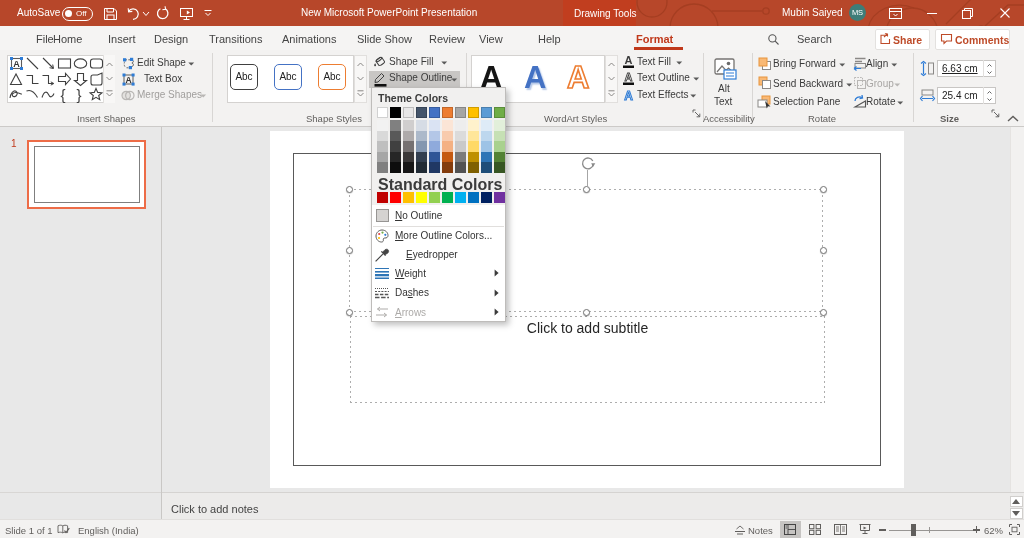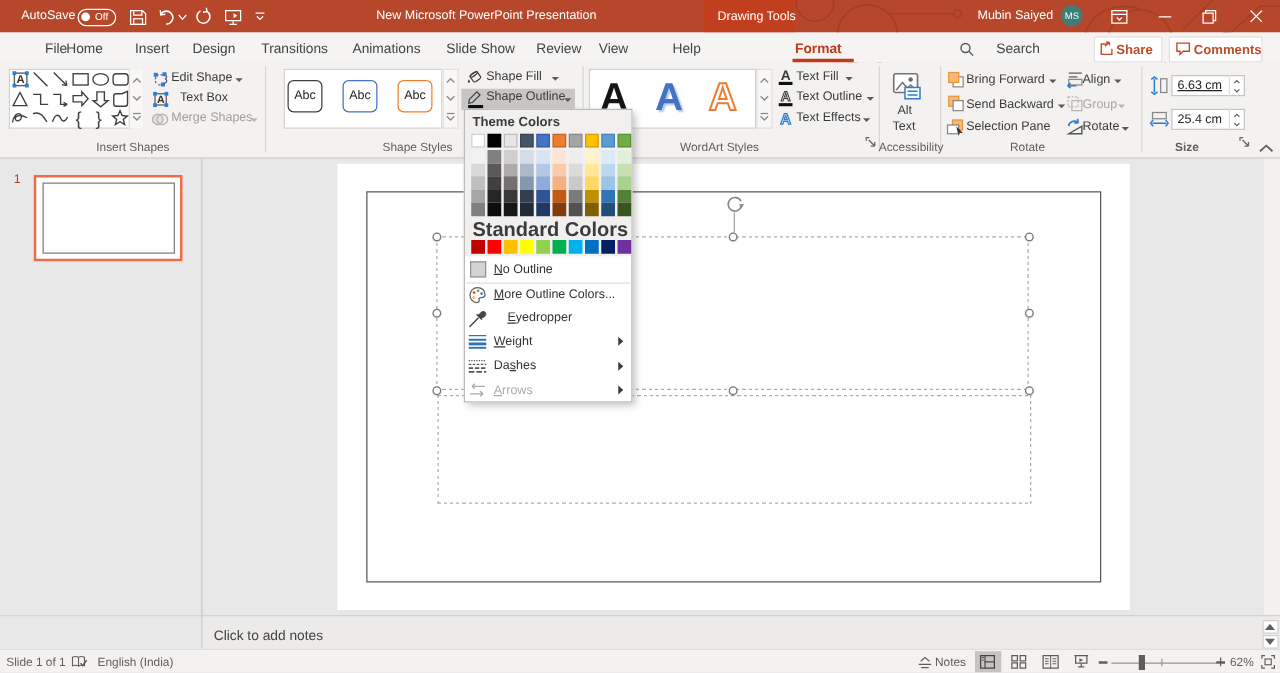--- a/index.html
+++ b/index.html
@@ -402,20 +402,21 @@
   <div class="tx" style="left:11px;top:11px;font-size:10px;color:#C0391B;">1</div>
   <div class="a" style="left:27px;top:13px;width:119px;height:69px;border:2px solid #ED6C47;box-sizing:border-box;background:#fff;"></div>
   <div class="a" style="left:33.5px;top:19px;width:106px;height:57px;border:1px solid #7F7F7F;box-sizing:border-box;background:#fff;"></div>
 
   <div class="a" style="left:269.5px;top:3.5px;width:634px;height:357px;background:#fff;"></div>
   <div class="a" style="left:292.5px;top:25.5px;width:588px;height:313px;border:1px solid #595959;box-sizing:border-box;"></div>
 
   <div class="a dashbox" style="left:349px;top:62px;width:474px;height:123px;"></div>
 
   <div class="a dashbox" style="left:350px;top:189px;width:475px;height:87px;"></div>
+  <div class="tx" style="left:350px;top:192.5px;width:475px;text-align:center;font-size:14px;color:#262626;">Click to add subtitle</div>
 
   <div class="a" style="left:586.5px;top:43px;width:1px;height:16px;background:#A6A6A6;"></div>
   <svg width="17" height="17" style="left:579px;top:27.5px" viewBox="0 0 17 17" fill="none" stroke="#8A8A8A" stroke-width="1.3">
     <path d="M13.8 6 A5.4 5.4 0 1 0 14.25 9.6"></path>
     <path d="M16.3 8.2 L14 12 L12.2 8.3" fill="#8A8A8A" stroke="none"></path>
   </svg>
 
   <div class="a hdl" style="left:345.5px;top:58.5px;"></div>
   <div class="a hdl" style="left:582.5px;top:58.5px;"></div>
   <div class="a hdl" style="left:819.5px;top:58.5px;"></div>

